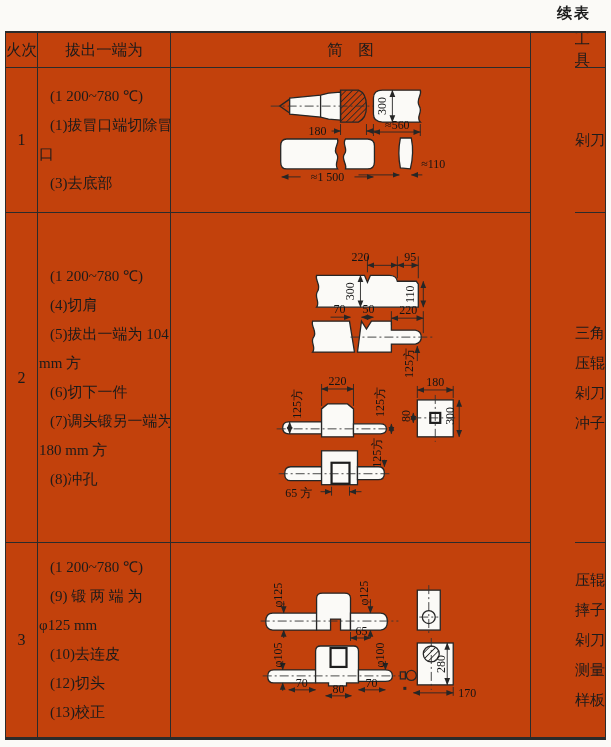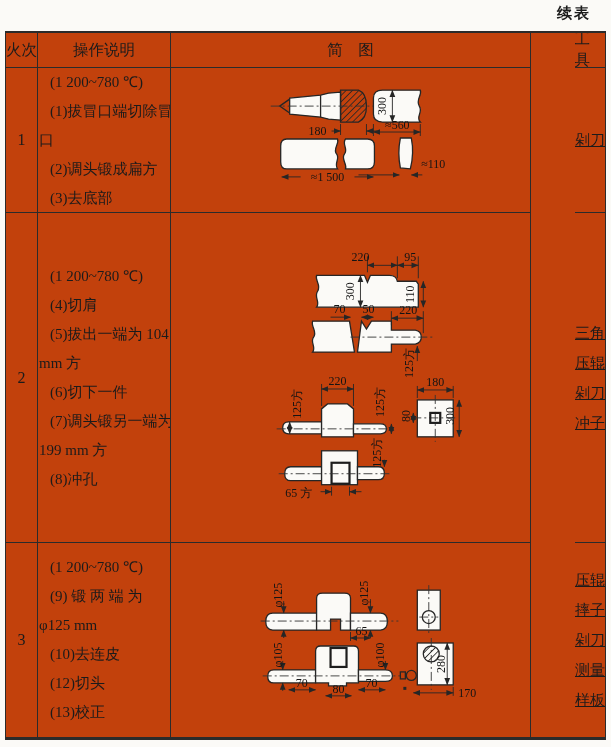--- a/index.html
+++ b/index.html
@@ -39,21 +39,21 @@
     font-size:16px;
   }
   .opscell{
     display:flex;flex-direction:column;justify-content:center;
     font-size:15px;line-height:29px;padding-left:1px;
   }
   .op{margin:0;text-indent:11px;white-space:nowrap;}
   .op.cont{text-indent:0;}
   .toolcell{
     display:flex;flex-direction:column;justify-content:center;align-items:center;
-    font-size:15px;line-height:30px;text-align:center;text-decoration:underline;
+    font-size:15px;line-height:30px;text-align:center;
   }
   .sketch{display:flex;align-items:flex-start;justify-content:flex-start;}
   svg{display:block;}
   .ln{stroke:#262626;stroke-width:1.3;fill:none;}
   .lnf{stroke:#262626;stroke-width:1.3;fill:#fbfaf7;}
   .hatch{stroke:#262626;stroke-width:1.3;fill:url(#hat);}
   .cl{stroke:#333;stroke-width:0.9;fill:none;stroke-dasharray:9 3 2 3;}
   .dim{stroke:#262626;stroke-width:0.9;fill:none;}
   .thick{stroke:#1d1d1d;stroke-width:2.2;fill:none;}
   text.dt{
@@ -73,30 +73,29 @@
       <line x1="0" y1="0" x2="0" y2="4.5" stroke="#262626" stroke-width="1.7"></line>
     </pattern>
   </defs>
 </svg>
 
 <div class="continued">续表</div>
 
 <div class="grid">
 
   <div class="cell hcell">火次</div>
-  <div class="cell hcell">操作说明</div>
+  <div class="cell hcell">拔出一端为</div>
   <div class="cell hcell">简　图</div>
   <div class="cell hcell last-col">工　具</div>
 
   <div class="cell heat">1</div>
   <div class="cell opscell">
     <p class="op">(1 200~780 ℃)</p>
     <p class="op">(1)拔冒口端切除冒</p>
     <p class="op cont">口</p>
-    <p class="op">(2)调头锻成扁方</p>
     <p class="op">(3)去底部</p>
   </div>
   <div class="cell sketch">
     <svg width="360" height="145" viewBox="0 0 360 145">
 
       <path class="ln" d="M109,38 L119,31 L119,45 Z"></path>
       <path class="lnf" d="M119,30 L150,27 L158,25 L170,24 L170,52 L158,51 L150,49 L119,46 Z"></path>
       <line class="ln" x1="150" y1="27" x2="150" y2="49"></line>
       <path class="hatch" d="M170,22 L188,22 Q196,25 196,38 Q196,51 188,54 L170,54 Z"></path>
       <line class="cl" x1="100" y1="38" x2="205" y2="38"></line>
@@ -131,21 +130,21 @@
   </div>
 
   <div class="cell heat">2</div>
   <div class="cell opscell">
     <p class="op">(1 200~780 ℃)</p>
     <p class="op">(4)切肩</p>
     <p class="op">(5)拔出一端为 104</p>
     <p class="op cont">mm 方</p>
     <p class="op">(6)切下一件</p>
     <p class="op">(7)调头锻另一端为</p>
-    <p class="op cont">199 mm 方</p>
+    <p class="op cont">180 mm 方</p>
     <p class="op">(8)冲孔</p>
   </div>
   <div class="cell sketch">
     <svg width="360" height="330" viewBox="0 0 360 330">
 
       <path class="lnf" d="M146,62 L194,62 L197,69 L200,62 L219,62 Q226,62 227,68 L246,68 L248,71 L248,94 L146,94 C150,89 143,84 147,78 C151,72 144,67 146,62 Z"></path>
       <line class="dim" x1="197" y1="59" x2="197" y2="43"></line>
       <line class="dim" x1="227" y1="65" x2="227" y2="43"></line>
       <line class="dim" x1="248" y1="65" x2="248" y2="43"></line>
       <line class="dim" x1="197" y1="52" x2="227" y2="52" marker-start="url(#ah)" marker-end="url(#ah)"></line>

